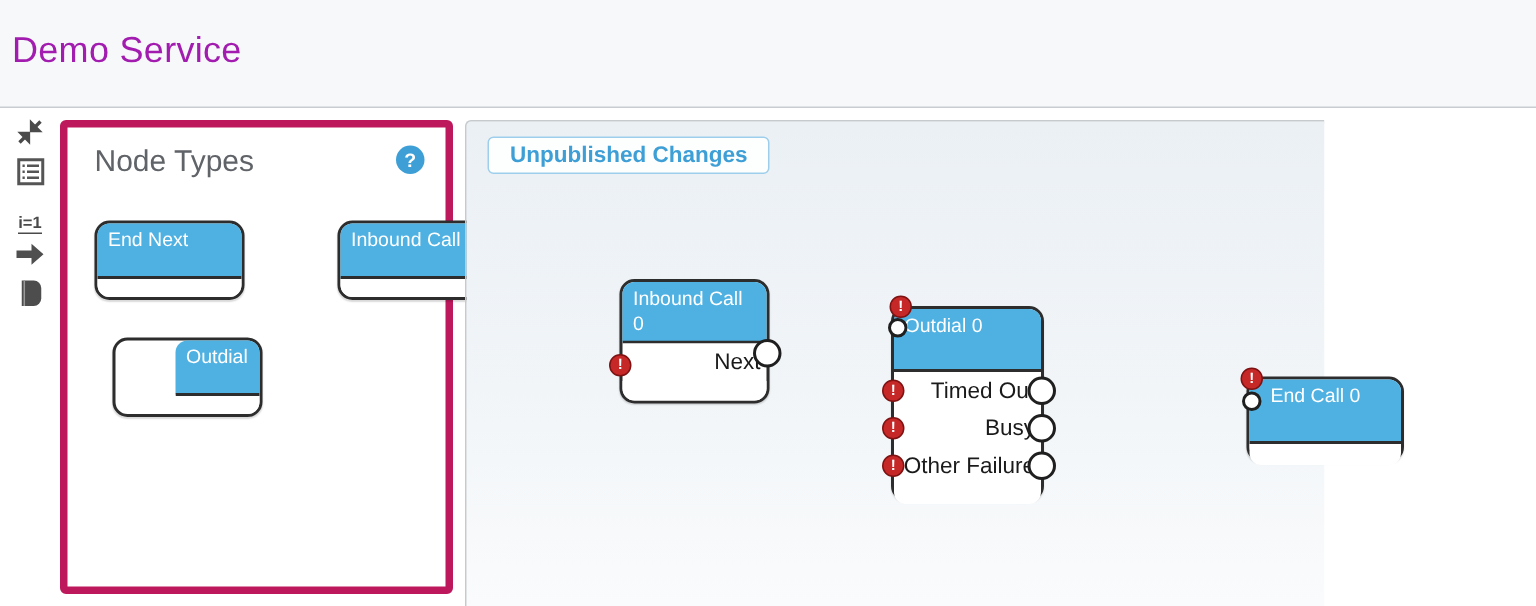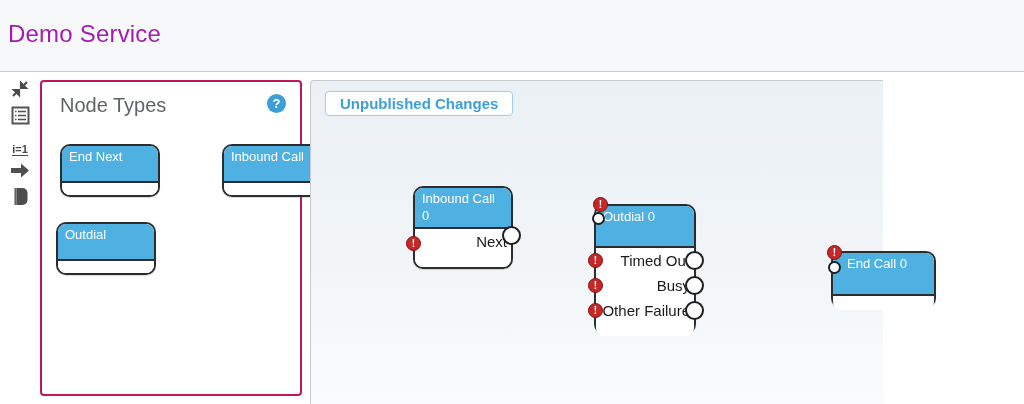--- a/index.html
+++ b/index.html
@@ -16,21 +16,21 @@
   
   .tool-strip { position:absolute; left:0; top:80px; width:40px; display:flex;
                 flex-direction:column; align-items:center; gap:5px; }
   .tool-btn { width:26px; height:22px; display:flex; align-items:flex-end;
               justify-content:center; cursor:pointer; }
   .assign-label { font-size:11px; font-weight:bold; color:#4a4a4a;
                   border-bottom:1.5px solid #4a4a4a; line-height:12px; }
 
   
   .palette { position:absolute; left:40px; top:80px; width:262px; height:316px;
-             background:#ffffff; border:2px solid #be185d; border-radius:4px; }
+             background:#ffffff; border:5px solid #be185d; border-radius:4px; }
   .palette-title { position:absolute; left:18px; top:12px; font-size:20px;
                    color:#606468; }
   .help-icon { position:absolute; right:14px; top:12px; width:19px; height:19px;
                border-radius:50%; background:#3d9fd6; color:#ffffff;
                font-size:13px; font-weight:bold; display:flex;
                align-items:center; justify-content:center; cursor:pointer; }
 
   .flow-node { position:absolute; border:2px solid #2d2d2d; border-radius:10px;
                background:#ffffff; box-shadow:0 1px 1px rgba(0,0,0,.15); }
   .node-head { background:#4fb1e2; color:#ffffff; font-size:13px;
@@ -141,21 +141,21 @@
     <div class="flow-node p-node" style="left:18px; top:62px;">
       <div class="node-head">End Next</div>
       <div class="node-strip"></div>
     </div>
 
     <div class="flow-node p-node" style="left:136px; top:62px;margin-left:44px;">
       <div class="node-head">Inbound Call</div>
       <div class="node-strip"></div>
     </div>
 
-    <div class="flow-node p-node" style="left:14px; top:140px;">
+    <div class="flow-node p-node" style="left:30px; top:140px;padding-left:40px;">
       <div class="node-head">Outdial</div>
       <div class="node-strip"></div>
     </div>
   </div>
 
   <div class="canvas">
     <button class="status-btn">Unpublished Changes</button>
 
     <div class="flow-node n-inbound">
       <div class="node-head">Inbound Call 0</div>

